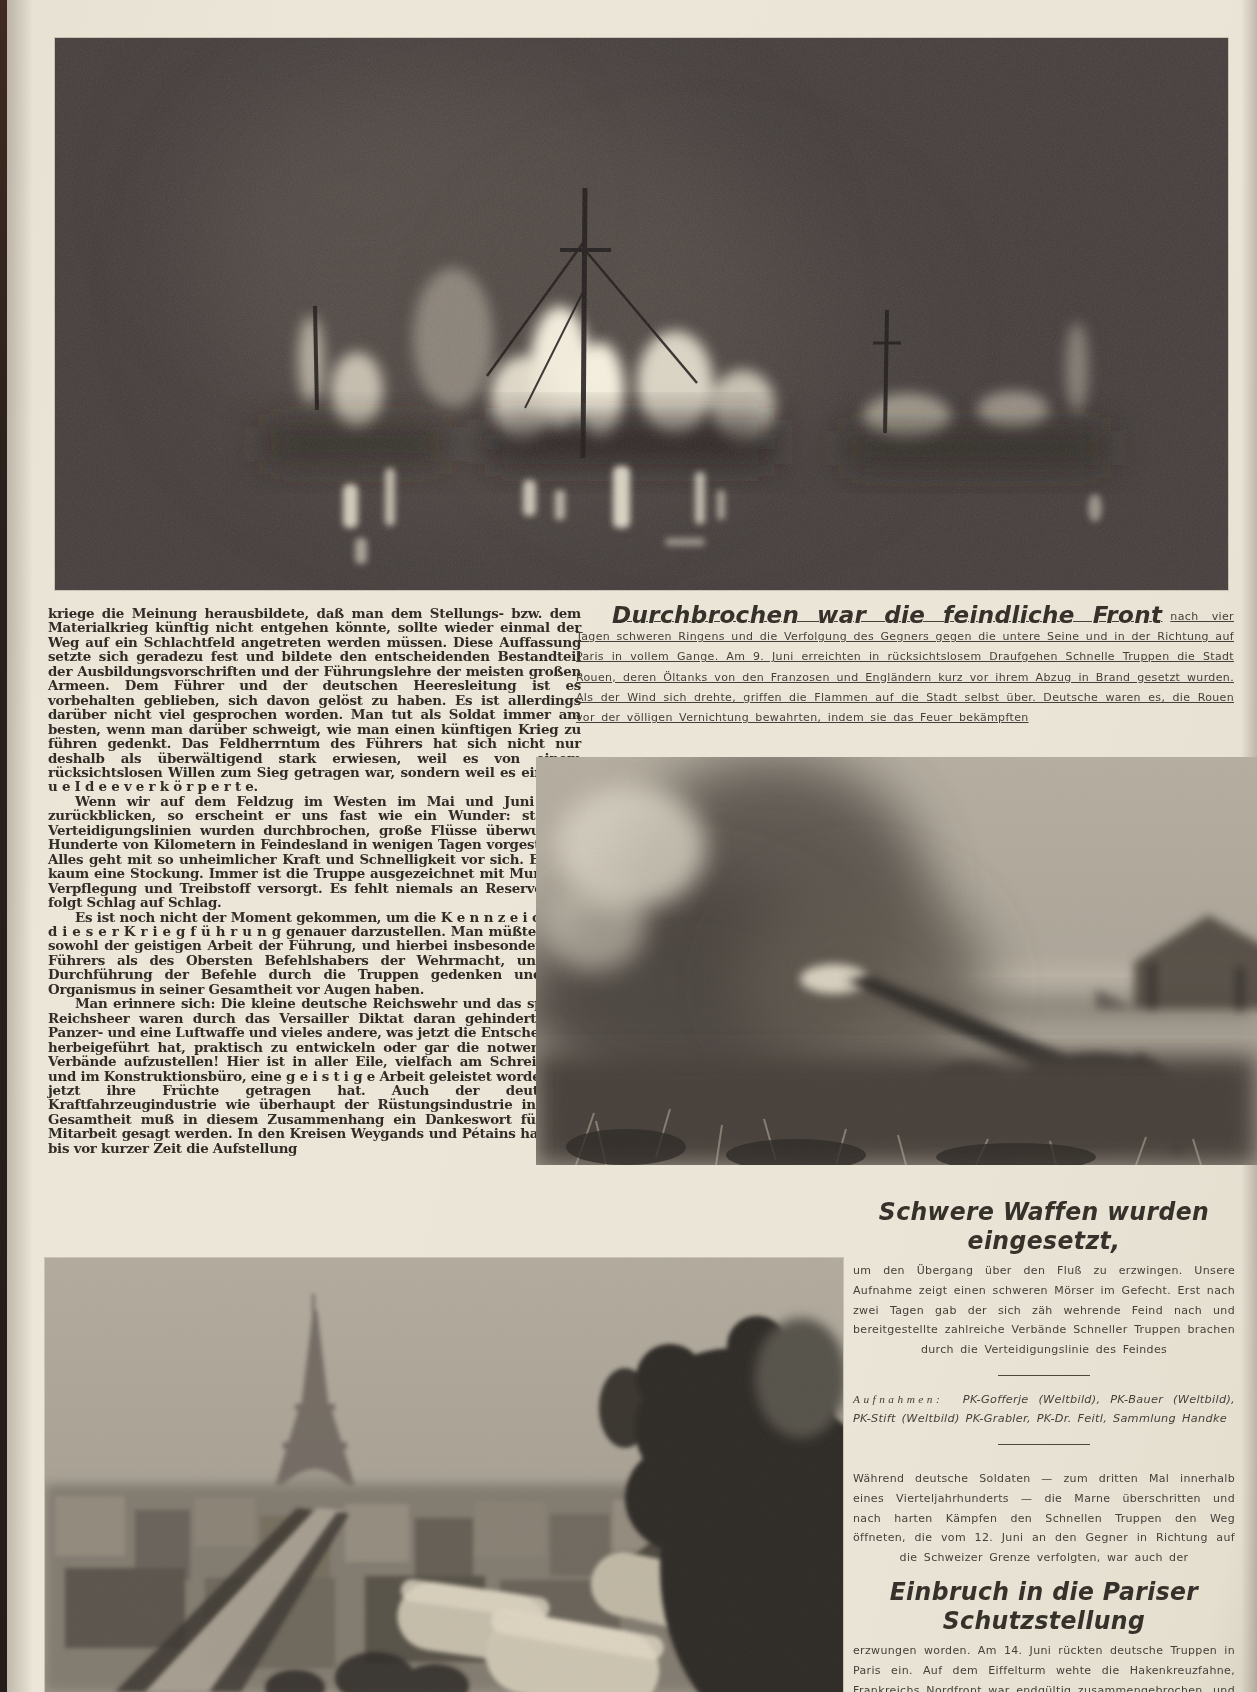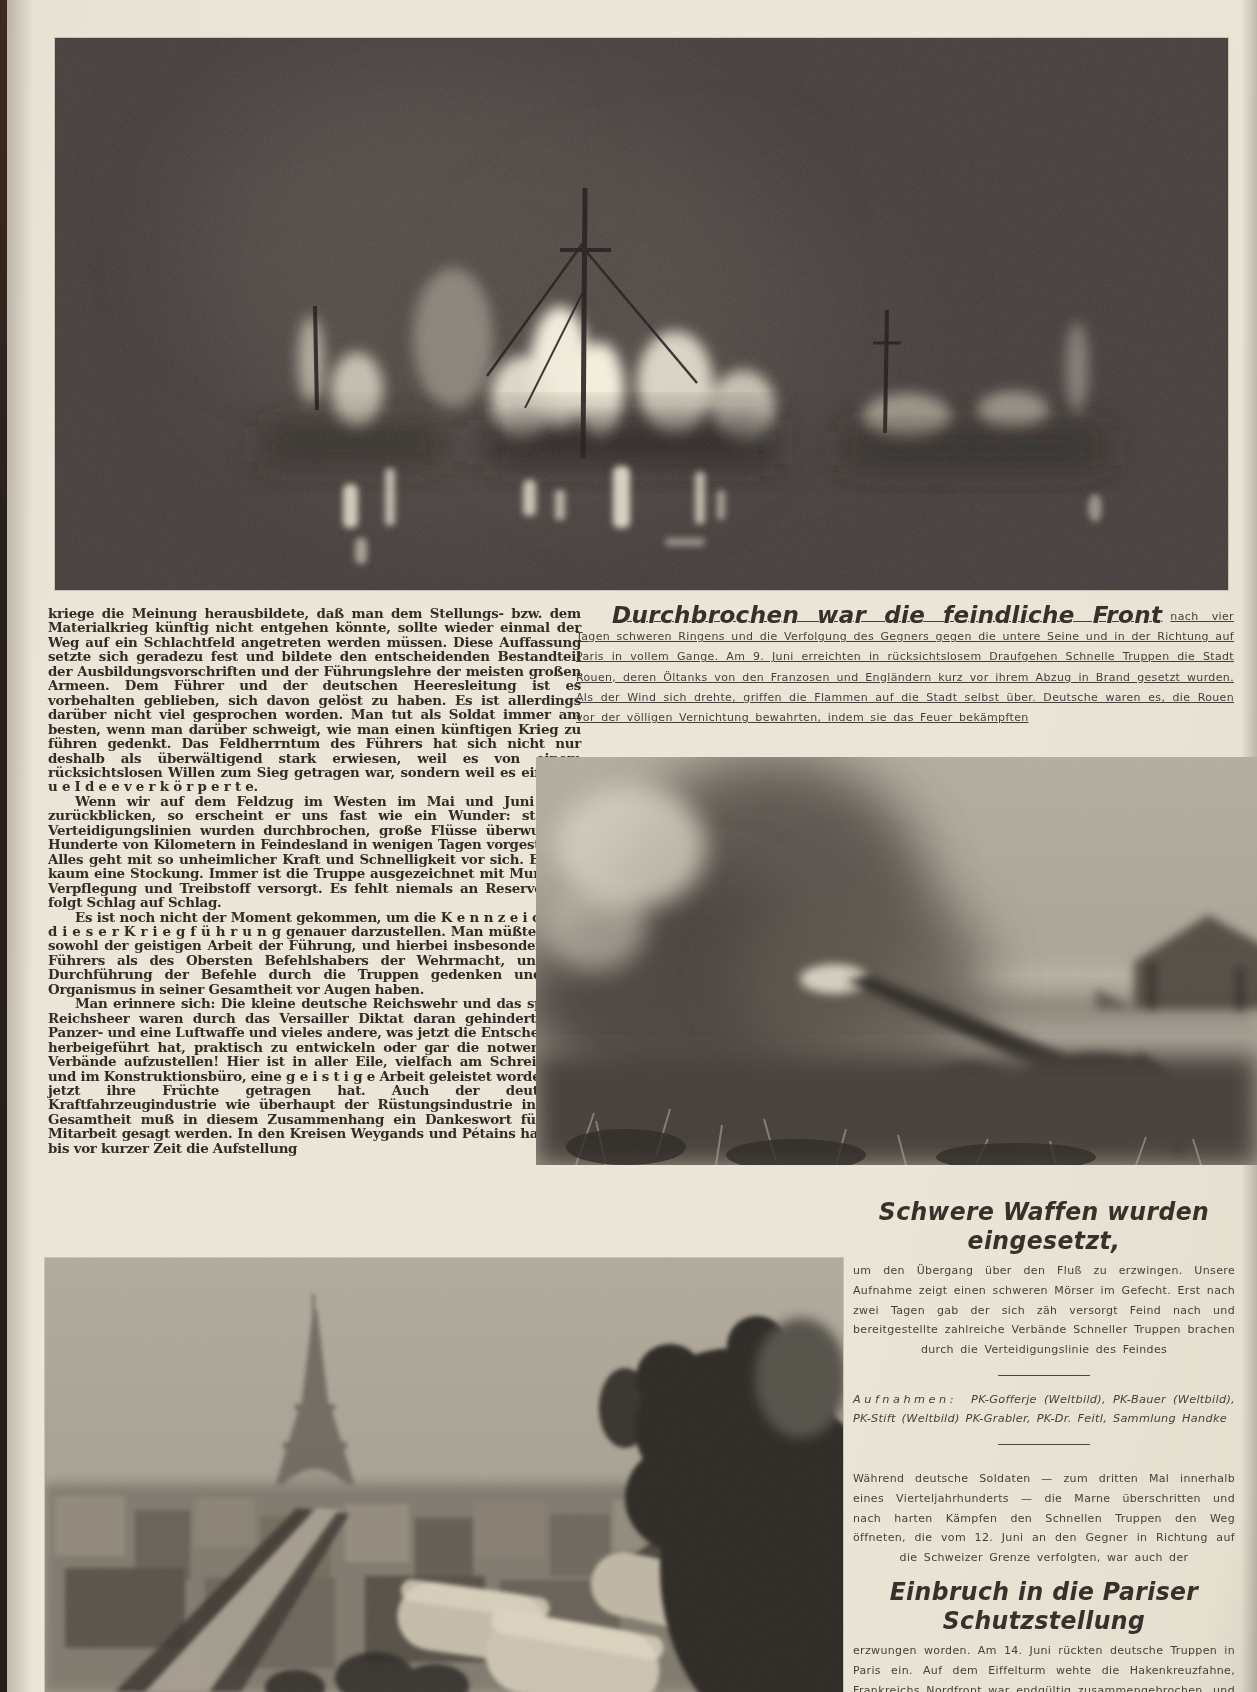--- a/index.html
+++ b/index.html
@@ -46,21 +46,21 @@
   }
   .headline.inline{font-size:23px;line-height:22px;text-indent:0;vertical-align:-3px;padding-right:8px;}
   h2.headline{font-size:23.5px;margin:10px 0 7px 0;text-align:center;transform:scale(1,1.04);}
 
   .right-col{position:absolute;left:853px;top:1188px;width:382px;}
   .rule{border:none;border-top:1.6px solid #4c463f;width:92px;margin:15px auto 14px auto;}
   .credits{
     font-size:11.3px;line-height:19.5px;letter-spacing:.3px;word-spacing:2px;
     font-style:italic;color:#46403a;text-align:justify;margin:0;
   }
-  .credits-label{letter-spacing:3.5px;font-style:italic;}
+  .credits-label{letter-spacing:3.5px;font-style:italic;font-family:Liberation Serif, serif;}
   .gap-lg{margin-top:24px;}
 </style>
 </head>
 <body>
 
 <div class="page">
   <div class="binding"></div>
   <div class="binding-shade"></div>
   <div class="right-shade"></div>
 
@@ -295,21 +295,21 @@
         <ellipse cx="580" cy="150" rx="26" ry="40" opacity=".9"></ellipse>
       </g>
       <ellipse cx="756" cy="120" rx="46" ry="60" fill="#57524b" filter="url(#pb6)"></ellipse>
       <rect width="798" height="434" filter="url(#grainC)"></rect>
     </svg>
   </figure>
 
   <section class="right-col">
 
     <h2 class="headline">Schwere Waffen wurden eingesetzt,</h2>
-    <p class="cap lastcenter">um den Übergang über den Fluß zu erzwingen. Unsere Aufnahme zeigt einen schweren Mörser im Gefecht. Erst nach zwei Tagen gab der sich zäh versorgt Feind nach und bereitgestellte zahlreiche Verbände Schneller Truppen brachen durch die Verteidigungslinie des Feindes</p>
+    <p class="cap lastcenter">um den Übergang über den Fluß zu erzwingen. Unsere Aufnahme zeigt einen schweren Mörser im Gefecht. Erst nach zwei Tagen gab der sich zäh wehrende Feind nach und bereitgestellte zahlreiche Verbände Schneller Truppen brachen durch die Verteidigungslinie des Feindes</p>
 
     <hr class="rule">
 
     <p class="credits"><span class="credits-label">Aufnahmen:</span>&nbsp;&nbsp;<span class="credits-names">PK-Gofferje (Weltbild), PK-Bauer (Weltbild), PK-Stift (Weltbild) PK-Grabler, PK-Dr. Feitl, Sammlung Handke</span></p>
 
     <hr class="rule">
 
     <p class="cap lastcenter gap-lg">Während deutsche Soldaten — zum dritten Mal innerhalb eines Vierteljahrhunderts — die Marne überschritten und nach harten Kämpfen den Schnellen Truppen den Weg öffneten, die vom 12. Juni an den Gegner in Richtung auf die Schweizer Grenze verfolgten, war auch der</p>
 
     <h2 class="headline">Einbruch in die Pariser Schutzstellung</h2>

